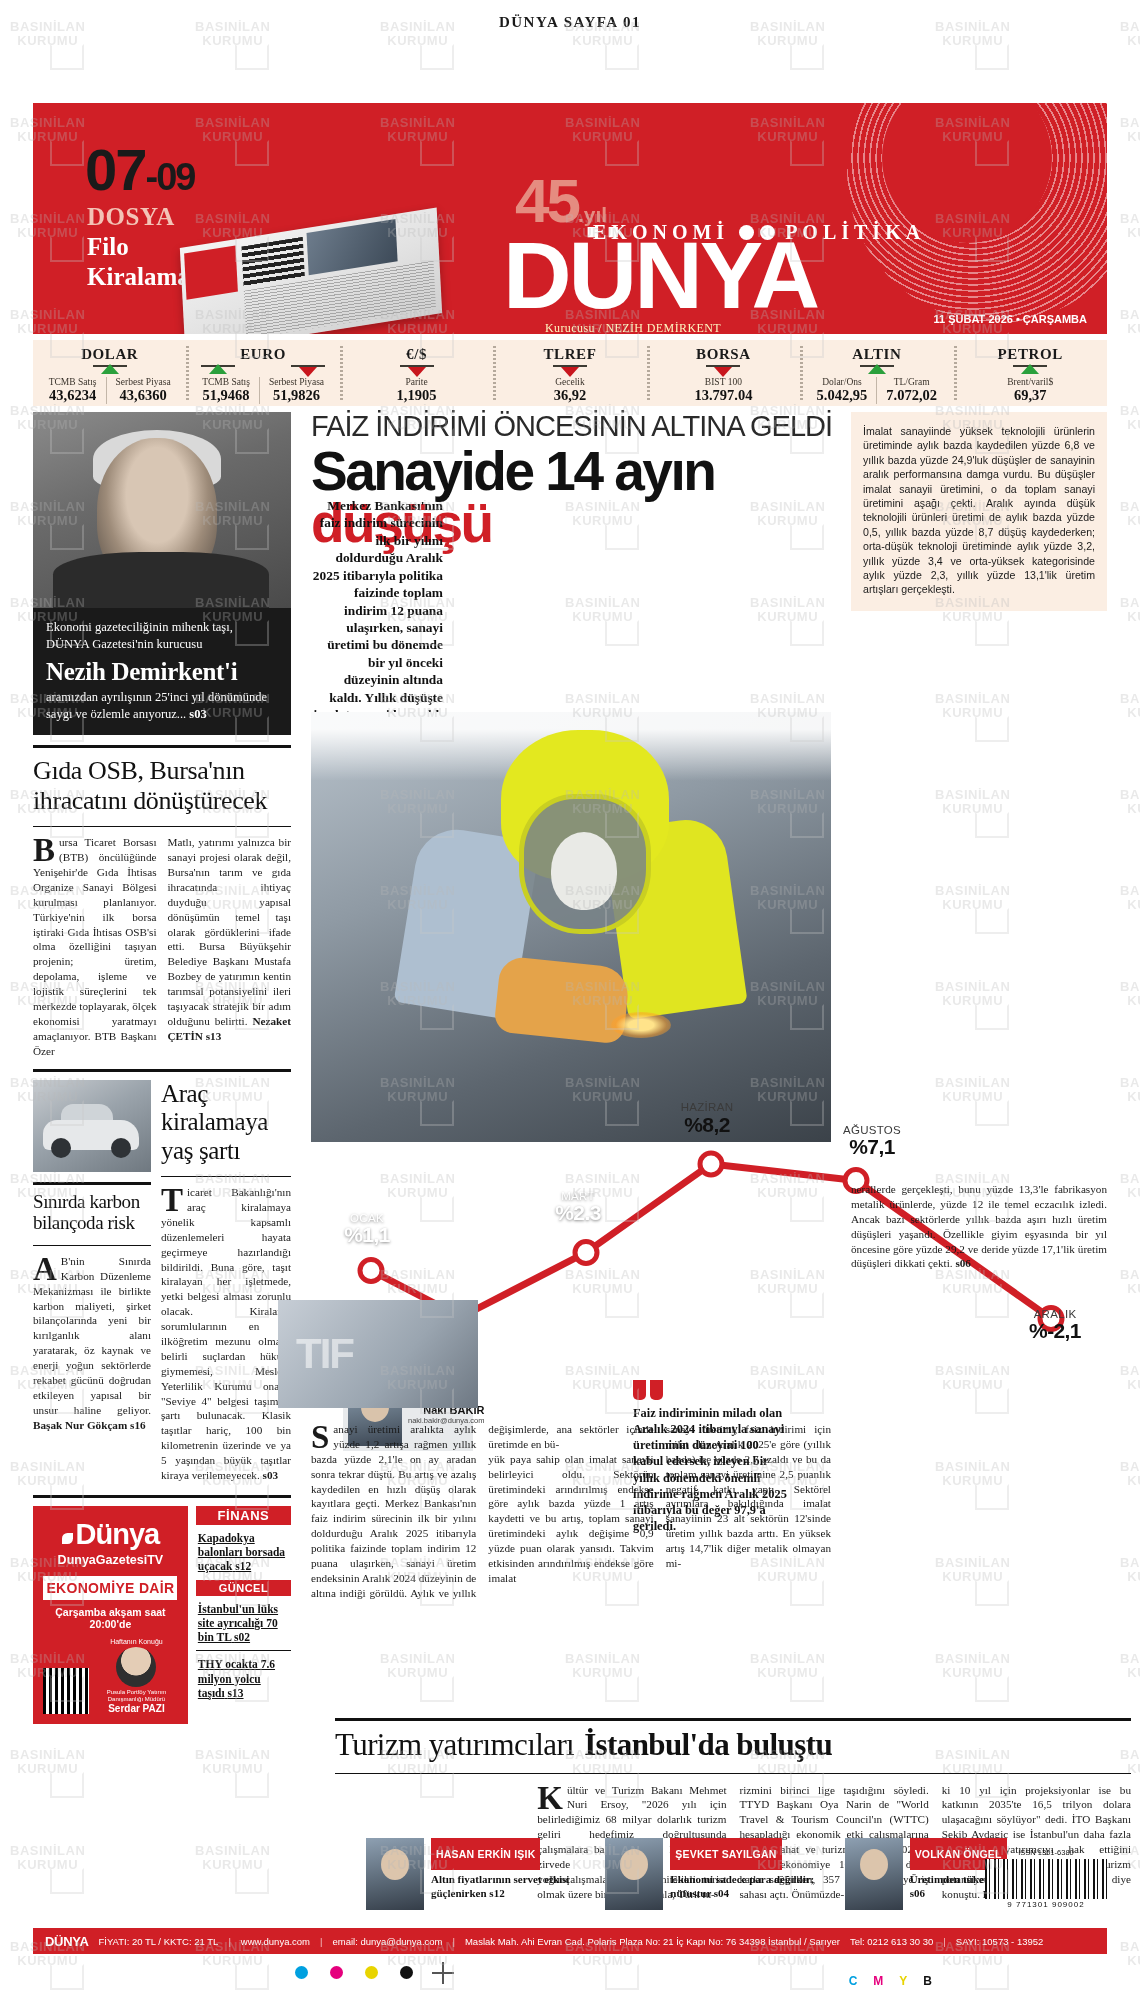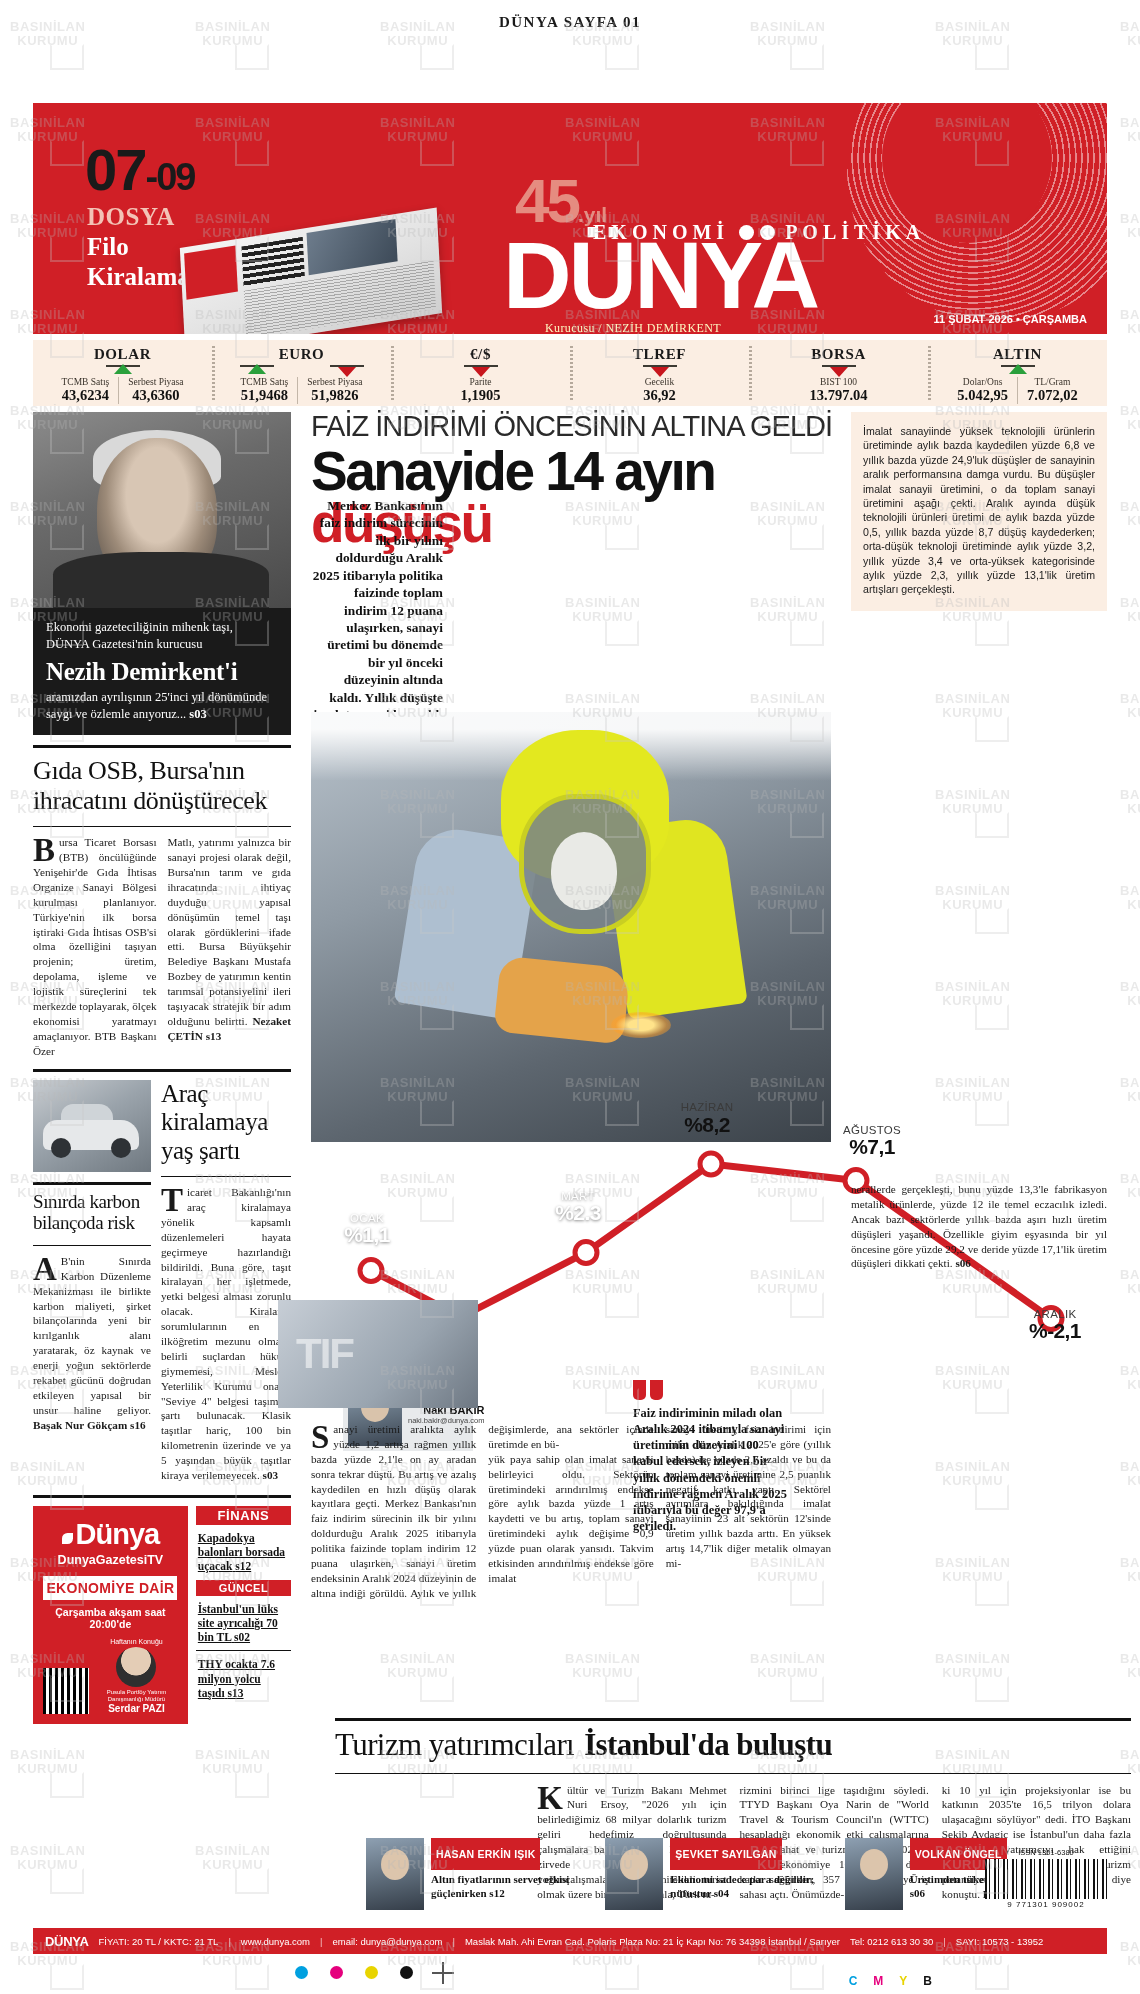--- a/index.html
+++ b/index.html
@@ -1009,20 +1009,32 @@
           <div class="tk-arrow up"></div>
         </div>
         <div class="tk-vals">
           <div class="tk-col">
             <div class="tk-lbl">Dolar/Ons</div>
             <div class="tk-val">5.042,95</div>
           </div>
           <div class="tk-col">
             <div class="tk-lbl">TL/Gram</div>
             <div class="tk-val">7.072,02</div>
+          </div>
+        </div>
+      </div>
+      <div class="tk">
+        <div class="tk-name">PETROL</div>
+        <div style="display: flex; gap: 56px;">
+          <div class="tk-arrow up"></div>
+        </div>
+        <div class="tk-vals">
+          <div class="tk-col">
+            <div class="tk-lbl">Brent/varil$</div>
+            <div class="tk-val">69,37</div>
           </div>
         </div>
       </div>
     </div>
 
   <div class="body-area">
 
     <div class="colL">
 
       <div class="obit-photo">

